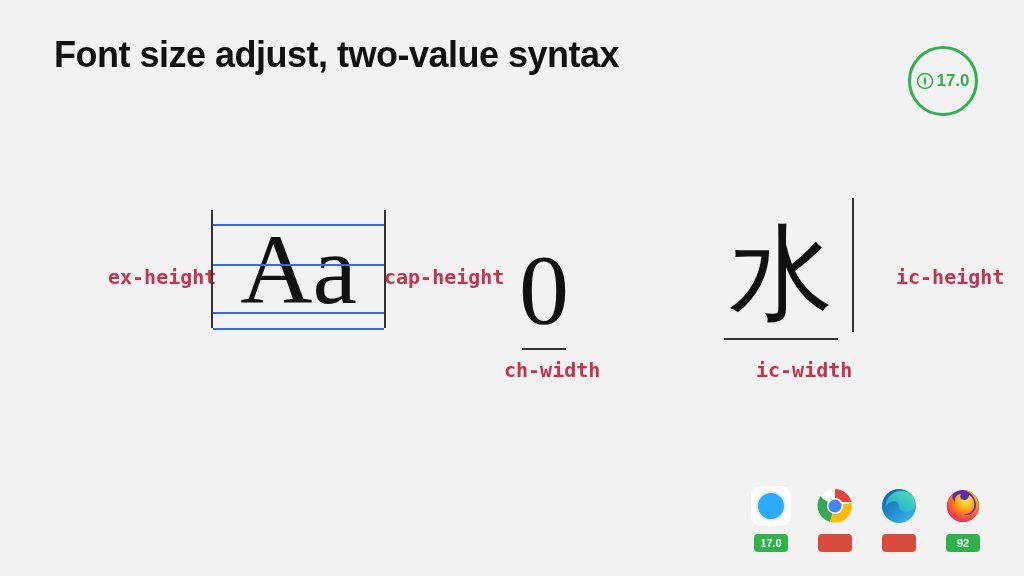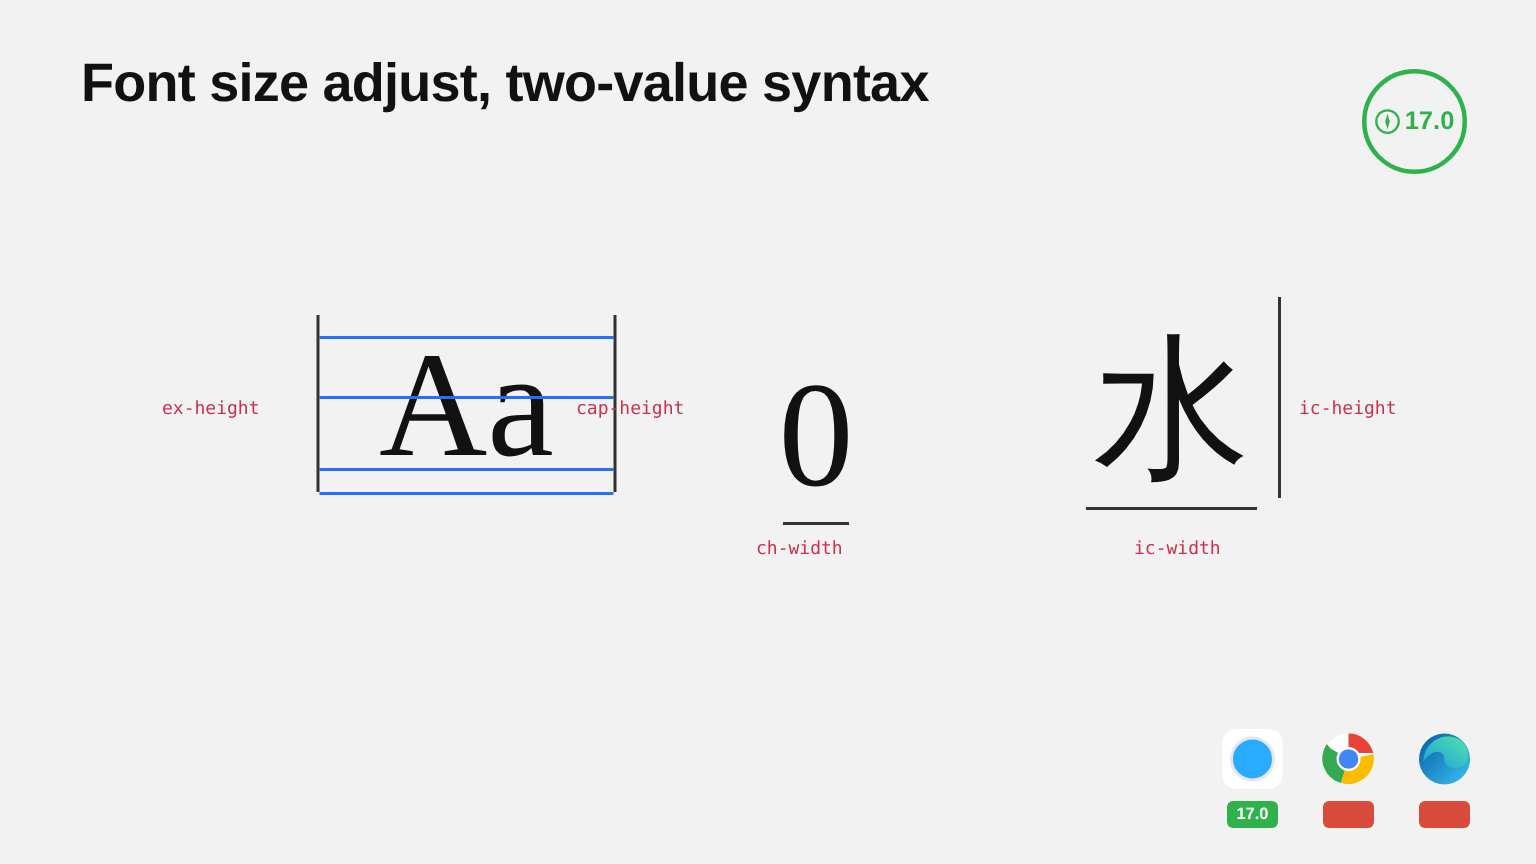--- a/index.html
+++ b/index.html
@@ -46,40 +46,41 @@
     right: 0;
     height: 200px;
   }
   .glyph-box {
     position: absolute;
     display: flex;
     align-items: flex-end;
     justify-content: center;
   }
   
-  .aa-wrap { left: 213px; top: 10px; width: 196px; height: 110px; justify-content: center; }
+  .aa-wrap { left: 213px; top: 10px; width: 171px; height: 110px; justify-content: center; }
   .aa-glyph {
     font-family: "Didot", "Bodoni MT", "Times New Roman", Georgia, serif;
     font-size: 100px;
     line-height: 1;
     color: #111;
   }
   .hline { position: absolute; left: 0; right: 0; height: 0; border-top: 2px solid #2a6cff; }
   .hl-cap { top: 14px; }
   .hl-x { top: 54px; }
   .hl-base { top: 102px; }
   .hl-desc { top: 118px; }
   .vline-l { position: absolute; left: -2px; top: 0; bottom: -8px; width: 0; border-left: 2px solid #333; }
   .vline-r { position: absolute; right: -2px; top: 0; bottom: -8px; width: 0; border-left: 2px solid #333; }
   .label {
     position: absolute;
     font-family: "SF Mono", ui-monospace, Menlo, Consolas, monospace;
-    font-size: 12px;
+    font-size: 20px;
     color: #c8324e;
     white-space: nowrap;
+    font-weight: bold;
   }
   .lbl-ex { left: 108px; top: 65px; }
   .lbl-cap { left: 384px; top: 65px; }
   
   .zero-wrap { left: 504px; top: 0; width: 80px; height: 140px; }
   .zero-glyph {
     font-family: "Didot", "Bodoni MT", "Times New Roman", Georgia, serif;
     font-size: 100px;
     line-height: 1;
     color: #111;
@@ -102,21 +103,21 @@
   .vline-cjk {
     position: absolute;
     right: -8px; top: -6px; bottom: -6px;
     width: 0; border-left: 2px solid #333;
   }
   .underline-cjk {
     position: absolute;
     left: 8px; right: 8px; bottom: -14px;
     border-top: 2px solid #333;
   }
-  .lbl-ich { left: 866px; top: 65px; }
+  .lbl-ich { left: 896px; top: 65px; }
   .lbl-icw { left: 756px; top: 158px; }
   
   .browsers {
     position: absolute;
     bottom: 24px;
     right: 40px;
     display: flex;
     gap: 22px;
   }
   .bcol {
@@ -227,13 +228,30 @@
             <stop offset="0" stop-color="#1b9de2"></stop>
               <stop offset="1" stop-color="#53e3a6"></stop>
           </linearGradient>
         </defs>
         <circle cx="18" cy="18" r="17" fill="url(#eg1)"></circle>
         <path d="M4 20 C4 10 12 3 20 3 C30 3 34 10 34 16 C34 22 29 24 25 24 C20 24 18 21 18 18 C18 14 14 12 10 14 C6 16 4 20 4 20 Z" fill="url(#eg2)"></path>
       </svg>
     </div>
     <div class="chip chip-red"></div>
   </div>
+  <div class="bcol">
+    <div class="bicon">
+      <svg width="36" height="36" viewBox="0 0 36 36">
+        <defs>
+          <radialGradient id="ff1" cx="0.6" cy="0.3" r="0.9">
+            <stop offset="0" stop-color="#fff44f"></stop>
+              <stop offset="0.4" stop-color="#ff980e"></stop>
+            <stop offset="0.7" stop-color="#ff3647"></stop>
+              <stop offset="1" stop-color="#9059ff"></stop>
+          </radialGradient>
+        </defs>
+        <circle cx="18" cy="18" r="16" fill="#5b2da8"></circle>
+        <path d="M18 2 C28 2 34 10 34 18 C34 27 27 34 18 34 C9 34 2 27 2 18 C2 14 4 8 8 6 C7 9 7 12 10 14 C9 10 12 6 16 6 C14 9 16 12 19 12 C22 12 24 10 24 7 C28 9 30 14 29 19 C28 24 23 27 18 26 C24 29 31 24 31 17 C31 9 25 3 18 2 Z" fill="url(#ff1)"></path>
+      </svg>
+    </div>
+    <div class="chip chip-green">92</div>
+  </div>
 </div>
 
 </body></html>

